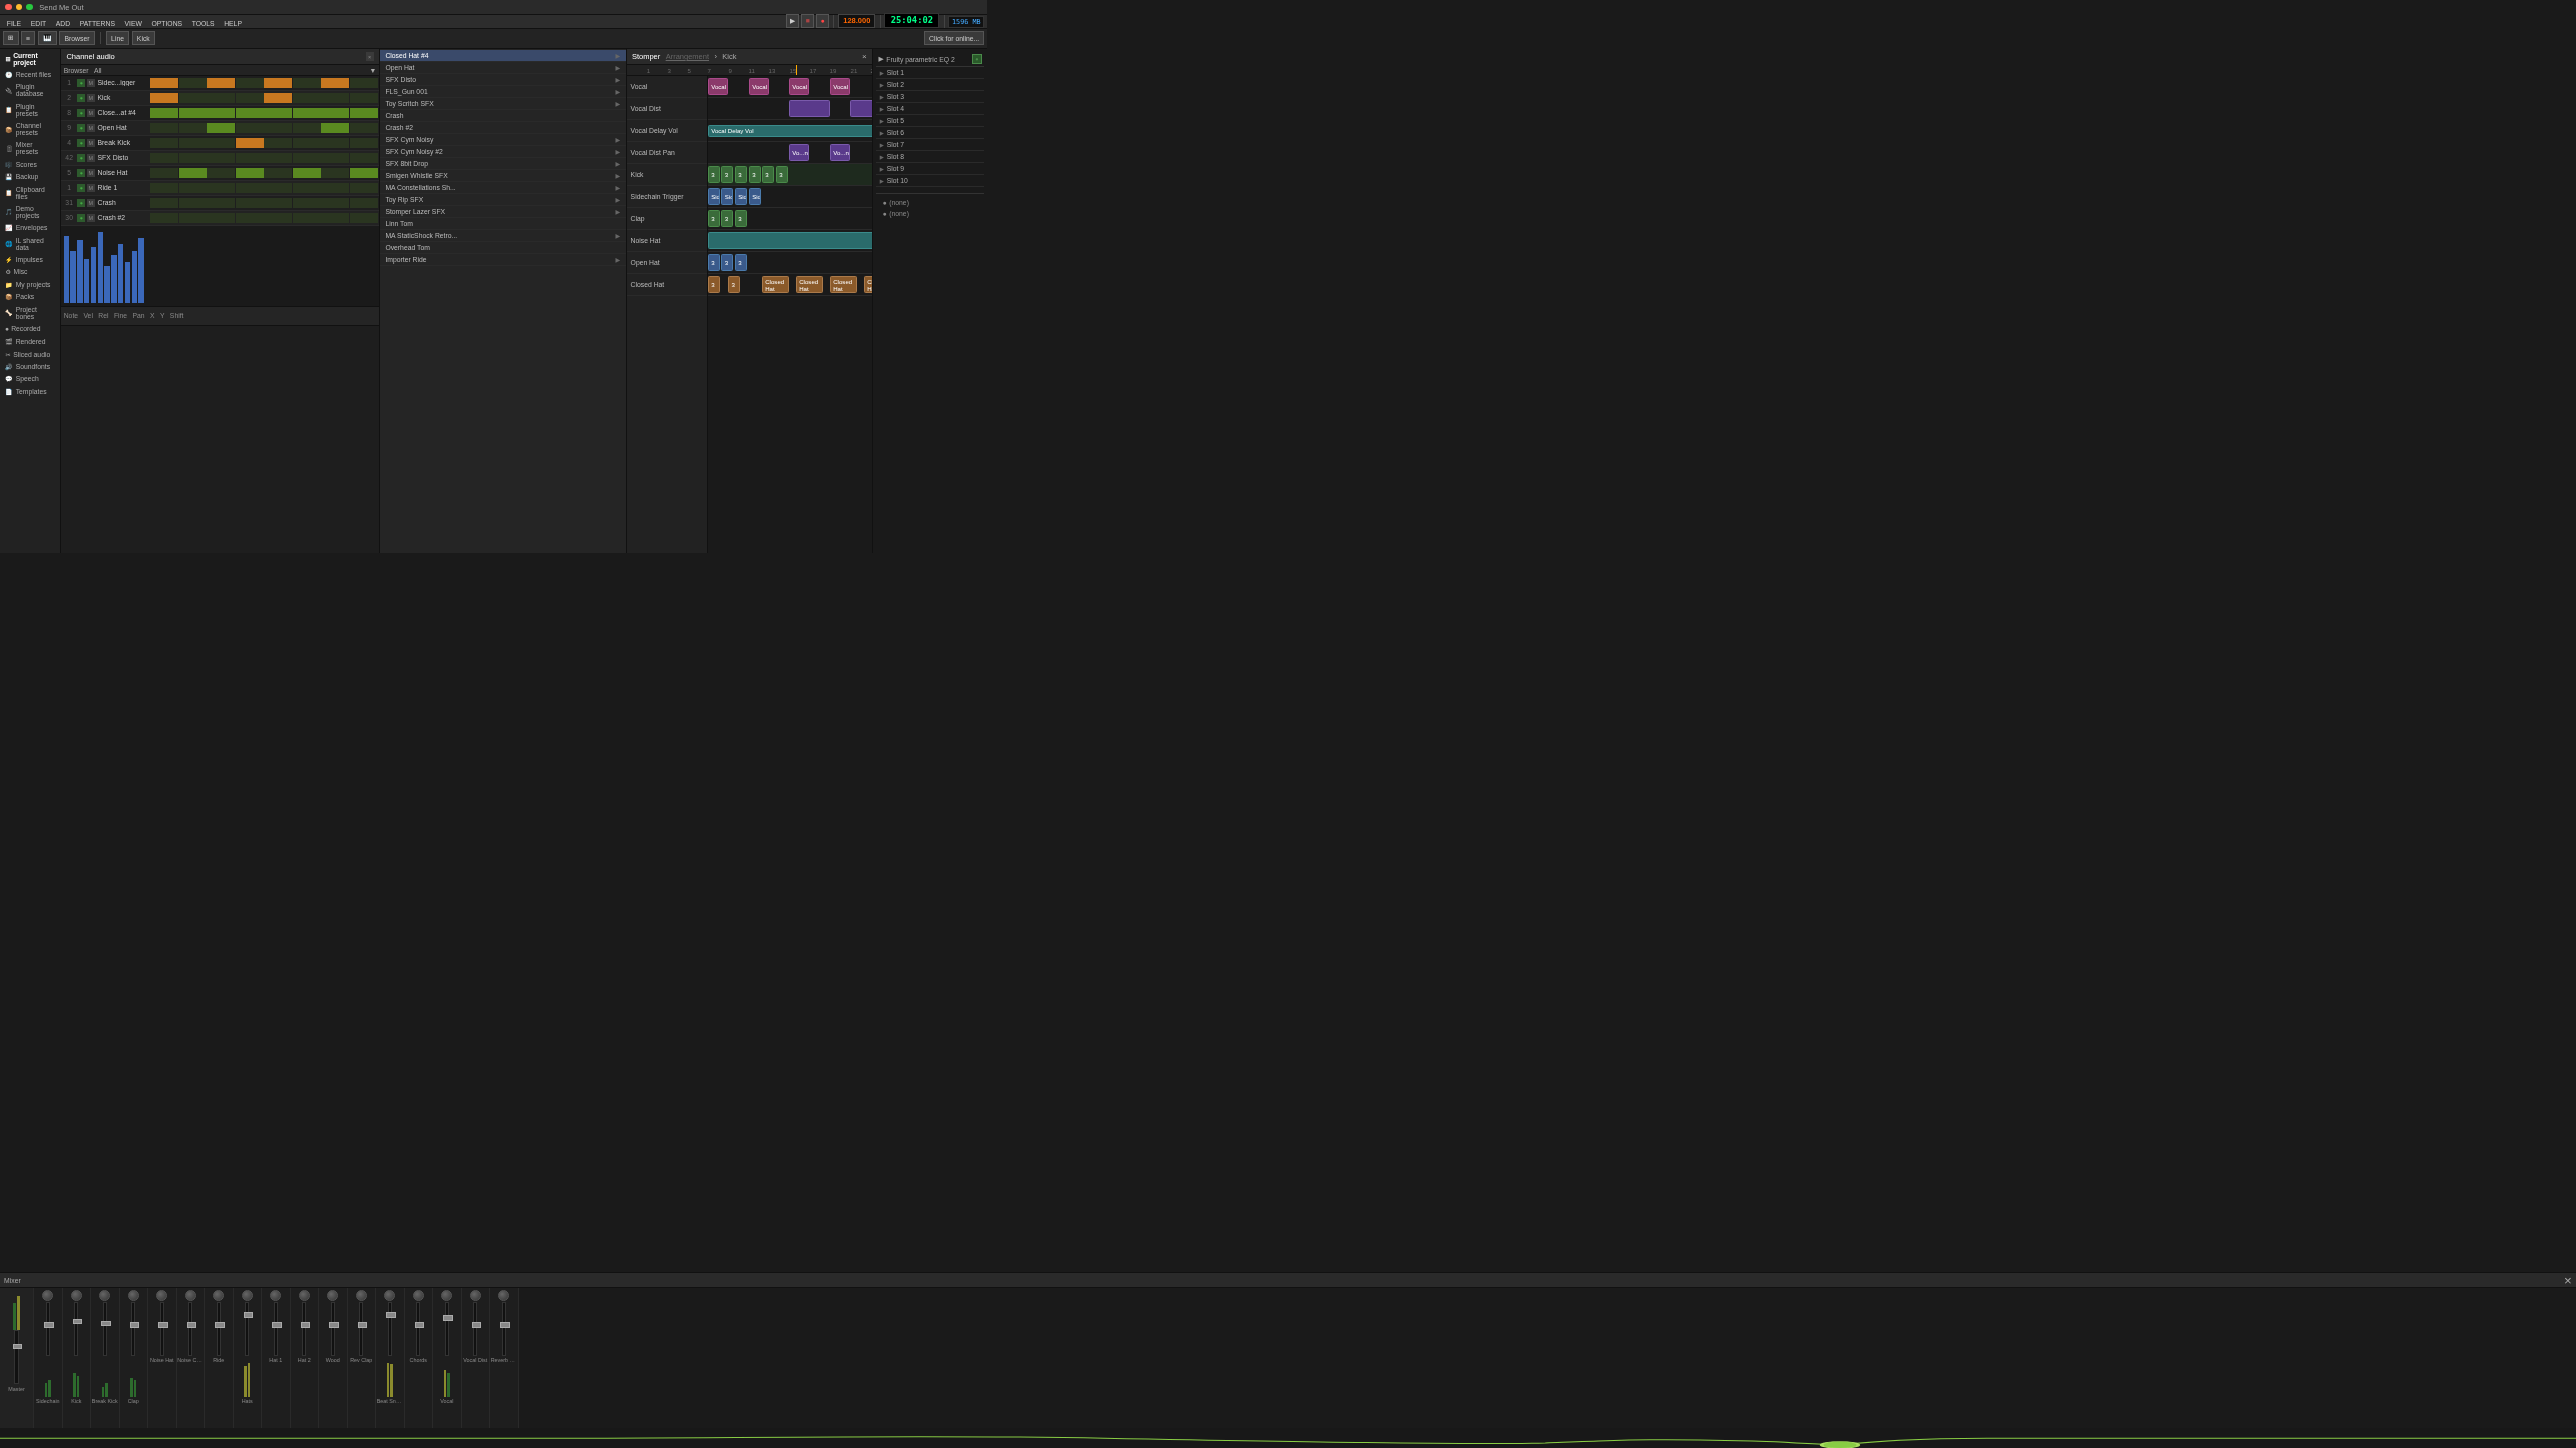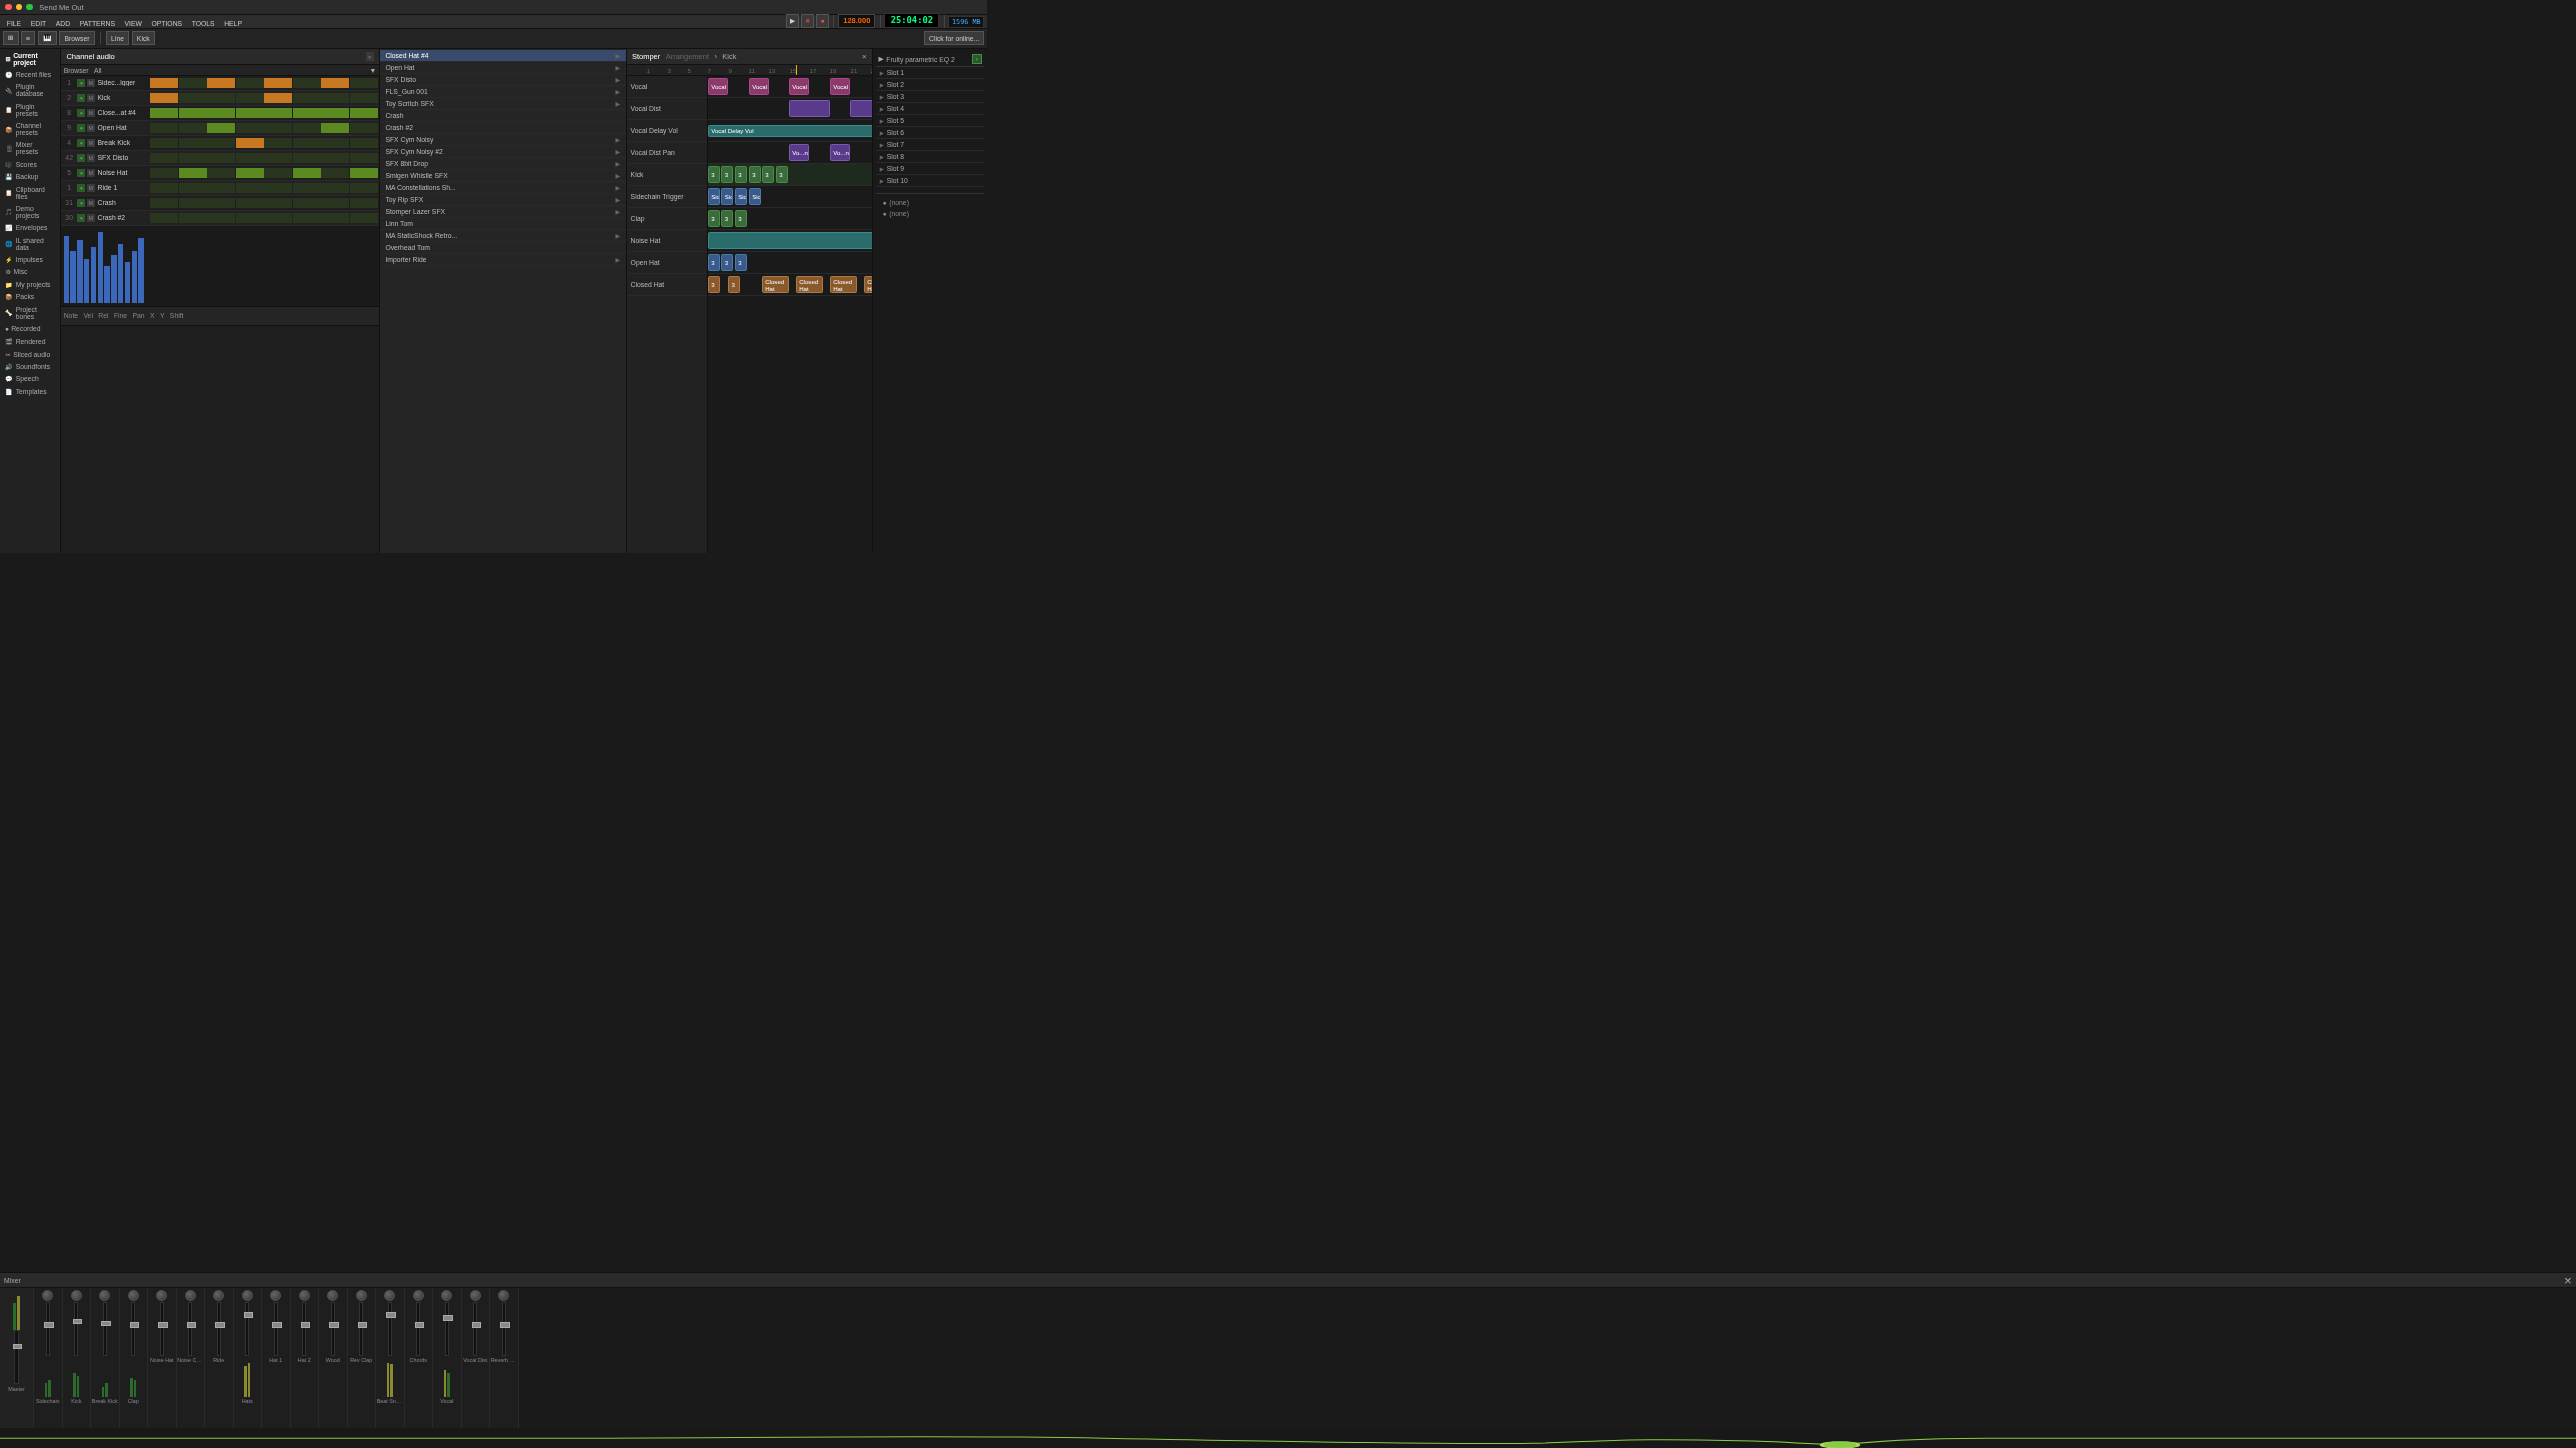--- a/index.html
+++ b/index.html
@@ -925,21 +925,21 @@
     </div>
     <div class="inst-item">
       <span>Importer Ride</span>
       <span class="arrow">▶</span>
     </div>
   </div>
 
   <div id="playlist">
     <div id="playlist-header">
       <span>Stomper</span>
-      <span style="color:#666;">Arrangement</span>
+      <span style="color:#666;text-decoration:underline;">Arrangement</span>
       <span style="color:#aaa;">›</span>
       <span style="color:#aaa;">Kick</span>
       <div style="flex:1"></div>
       <button style="background:none;border:none;color:#aaa;cursor:pointer;font-size:8.1px;">×</button>
     </div>
 
     <div id="timeline">
       <div class="timeline-marker" style="left:20.3px;">1</div>
       <div class="timeline-marker" style="left:41px;">3</div>
       <div class="timeline-marker" style="left:61px;">5</div>

